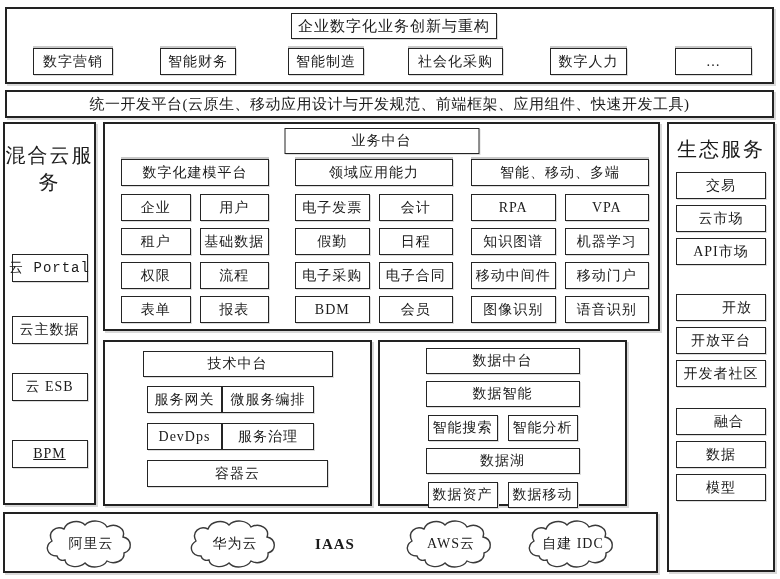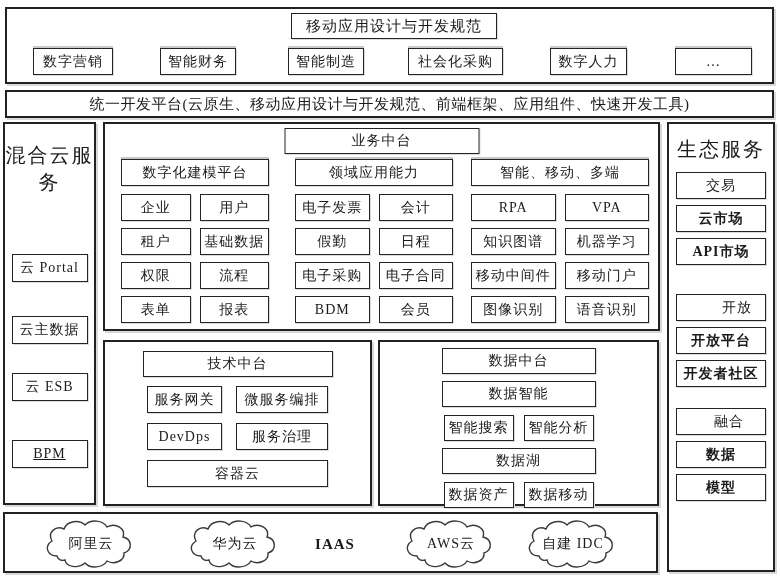--- a/index.html
+++ b/index.html
@@ -39,62 +39,62 @@
   #bp-title{left:50%;transform:translateX(-50%);top:4px;width:195px;height:26px;}
   .bp-group{position:absolute;top:35px;}
   #bp-g0{left:16px;width:148px;}
   #bp-g1{left:190px;width:158px;}
   #bp-g2{left:366px;width:178px;border-radius:9px;}
   .bp-head{height:27px;margin-bottom:8px;}
   .bp-row{display:grid;grid-template-columns:1fr 1fr;column-gap:9px;height:27px;margin-bottom:7px;}
   
   #panel-tech{left:103px;top:340px;width:269px;height:166px;}
   #tech-title{width:190px;height:26px;margin:9px auto 0;font-family:Liberation Mono, monospace;}
-  .tech-row{display:grid;grid-template-columns:75px 92px;column-gap:14px;width:181px;height:27px;margin:9px auto 4px;}
+  .tech-row{display:grid;grid-template-columns:75px 92px;width:181px;height:27px;margin:9px auto 4px;}
   #tech-wide{width:181px;height:27px;margin:10px auto 0;}
   
-  #panel-data{left:378px;top:340px;width:281px;height:166px;}
+  #panel-data{left:378px;top:340px;width:249px;height:166px;}
   .data-wide{width:154px;height:26px;margin:7px auto 0;}
   .data-pair{display:grid;grid-template-columns:70px 70px;column-gap:10px;width:150px;height:26px;margin:8px auto 0;}
   #panel-data .first{margin-top:6px;}
   
   #sidebar-right{left:667px;top:122px;width:108px;height:450px;}
   #sidebar-right .sec-title{margin-top:12px;}
   #sidebar-right .bx{width:90px;height:27px;margin:0 auto;}
   .rs-mt1{margin-top:9px !important;}
-  .rs-mt2{margin-top:6px !important;font-weight:bold;}
+  .rs-mt2{margin-top:6px !important;}
   .rs-gap{margin-top:29px !important;padding-left:32px;}
   .rs-gap2{margin-top:21px !important;padding-left:16px;}
   
   #bottom-bar{left:3px;top:512px;width:655px;height:61px;}
   .cloud{position:absolute;top:4px;width:100px;height:52px;}
   .cloud svg{position:absolute;left:0;top:0;}
   .cloud-label{position:absolute;left:0;top:0;width:100%;height:100%;display:flex;align-items:center;justify-content:center;font-size:14px;letter-spacing:1px;}
   #iaas-label{position:absolute;left:290px;top:0;width:80px;height:61px;display:flex;align-items:center;justify-content:center;font-size:15px;font-weight:bold;letter-spacing:1px;}
 </style>
 </head>
 <body>
 
 <div id="root">
 
   <div id="top-box" class="panel">
-    <div id="top-title" class="bx abs">移动应用设计与开发规范</div>
+    <div id="top-title" class="bx abs">企业数字化业务创新与重构</div>
     <div class="bx bx-h abs app-box" style="left:26px;width:80px;">数字营销</div>
     <div class="bx bx-h abs app-box" style="left:153px;width:76px;">智能财务</div>
     <div class="bx bx-h abs app-box" style="left:281px;width:76px;">智能制造</div>
     <div class="bx bx-h abs app-box" style="left:401px;width:95px;">社会化采购</div>
     <div class="bx bx-h abs app-box" style="left:543px;width:77px;">数字人力</div>
     <div class="bx bx-h abs app-box" style="left:668px;width:77px;">…</div>
   </div>
 
   <div id="banner" class="panel">统一开发平台(云原生、移动应用设计与开发规范、前端框架、应用组件、快速开发工具)</div>
 
   <div id="sidebar-left" class="panel">
     <div class="sec-title">混合云服务</div>
-    <div class="bx" style="margin-top:58px;">云 Portal</div>
+    <div class="bx" style="margin-top:58px;font-family:Liberation Mono, monospace;">云 Portal</div>
     <div class="bx" style="margin-top:34px;">云主数据</div>
     <div class="bx" style="margin-top:29px;">云 ESB</div>
     <div class="bx" style="margin-top:39px;text-decoration:underline;">BPM</div>
   </div>
 
   <div id="panel-business" class="panel">
     <div id="bp-title" class="bx abs">业务中台</div>
 
     <div id="bp-g0" class="bp-group">
       <div class="bx bx-h bp-head">数字化建模平台</div>

